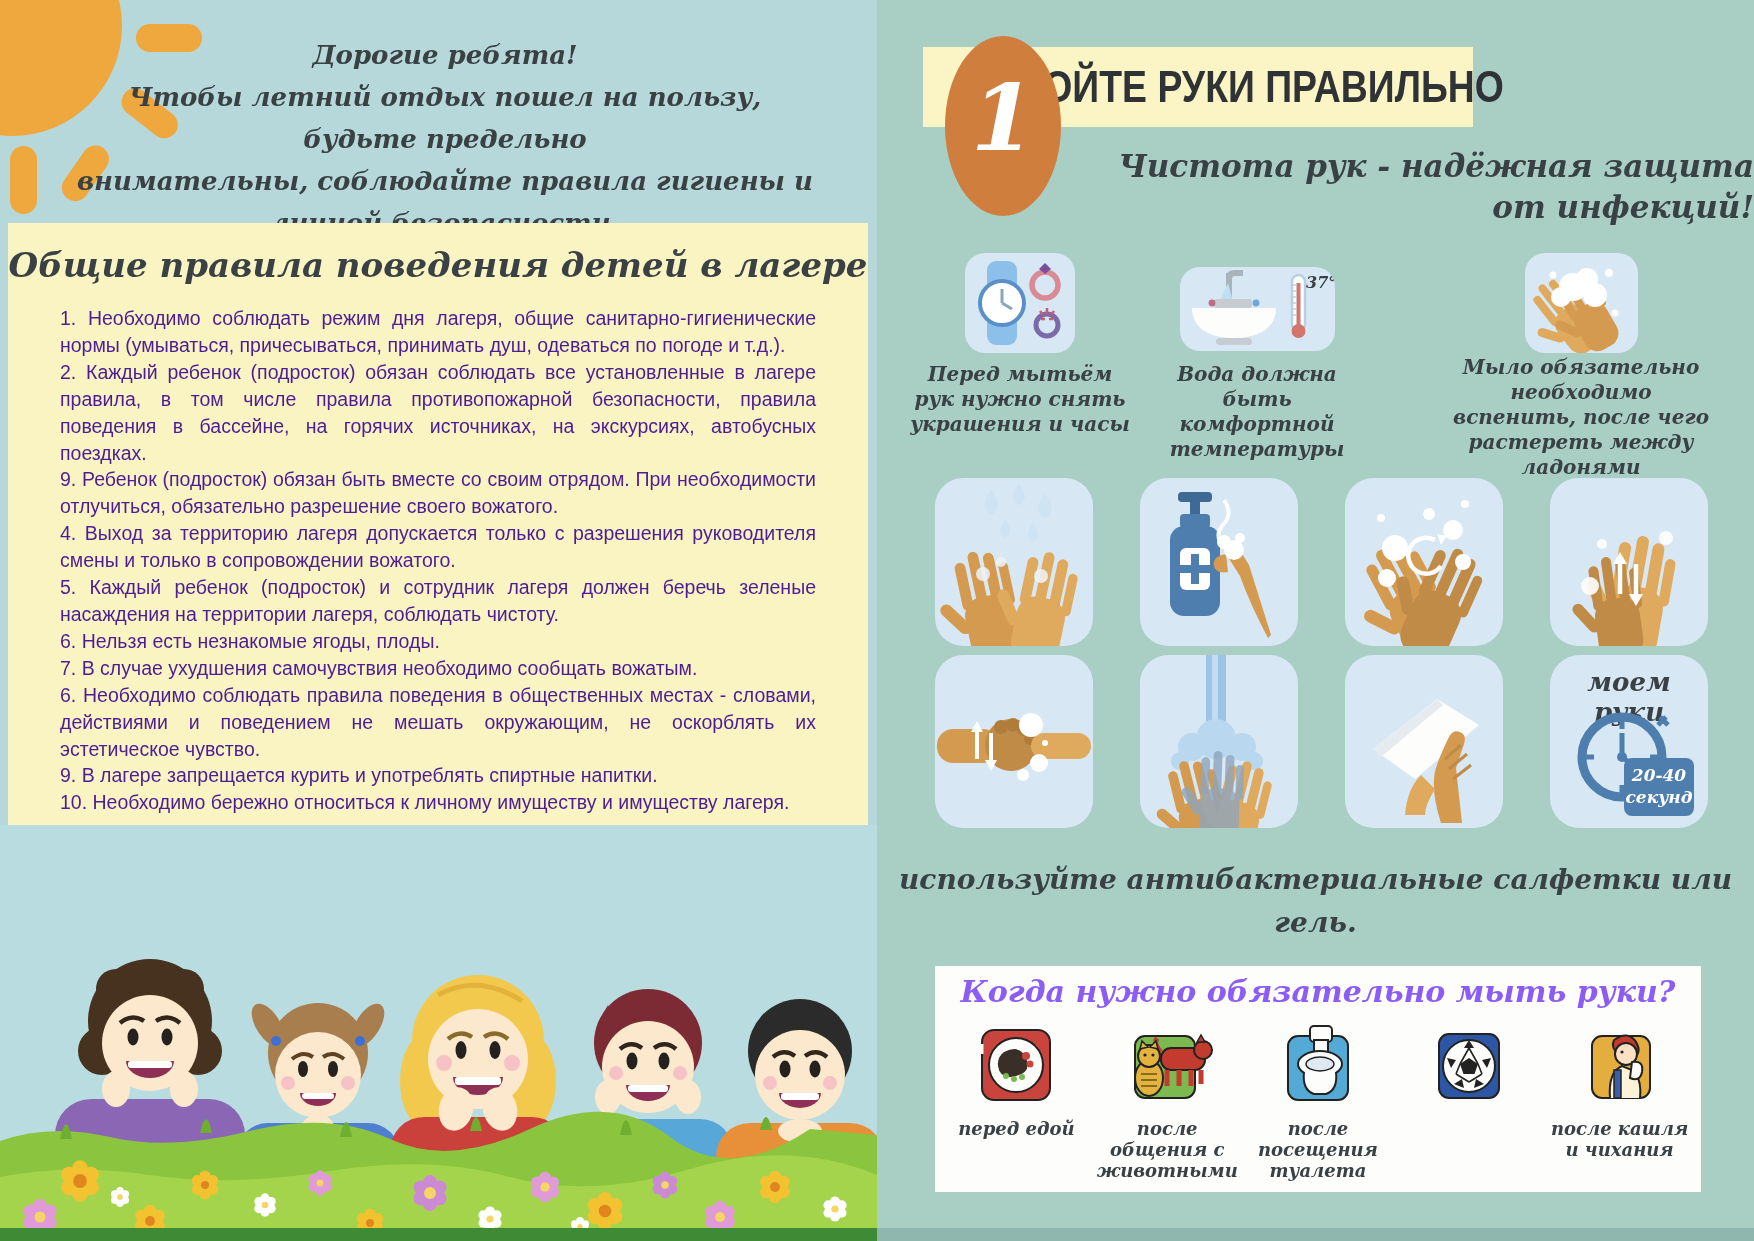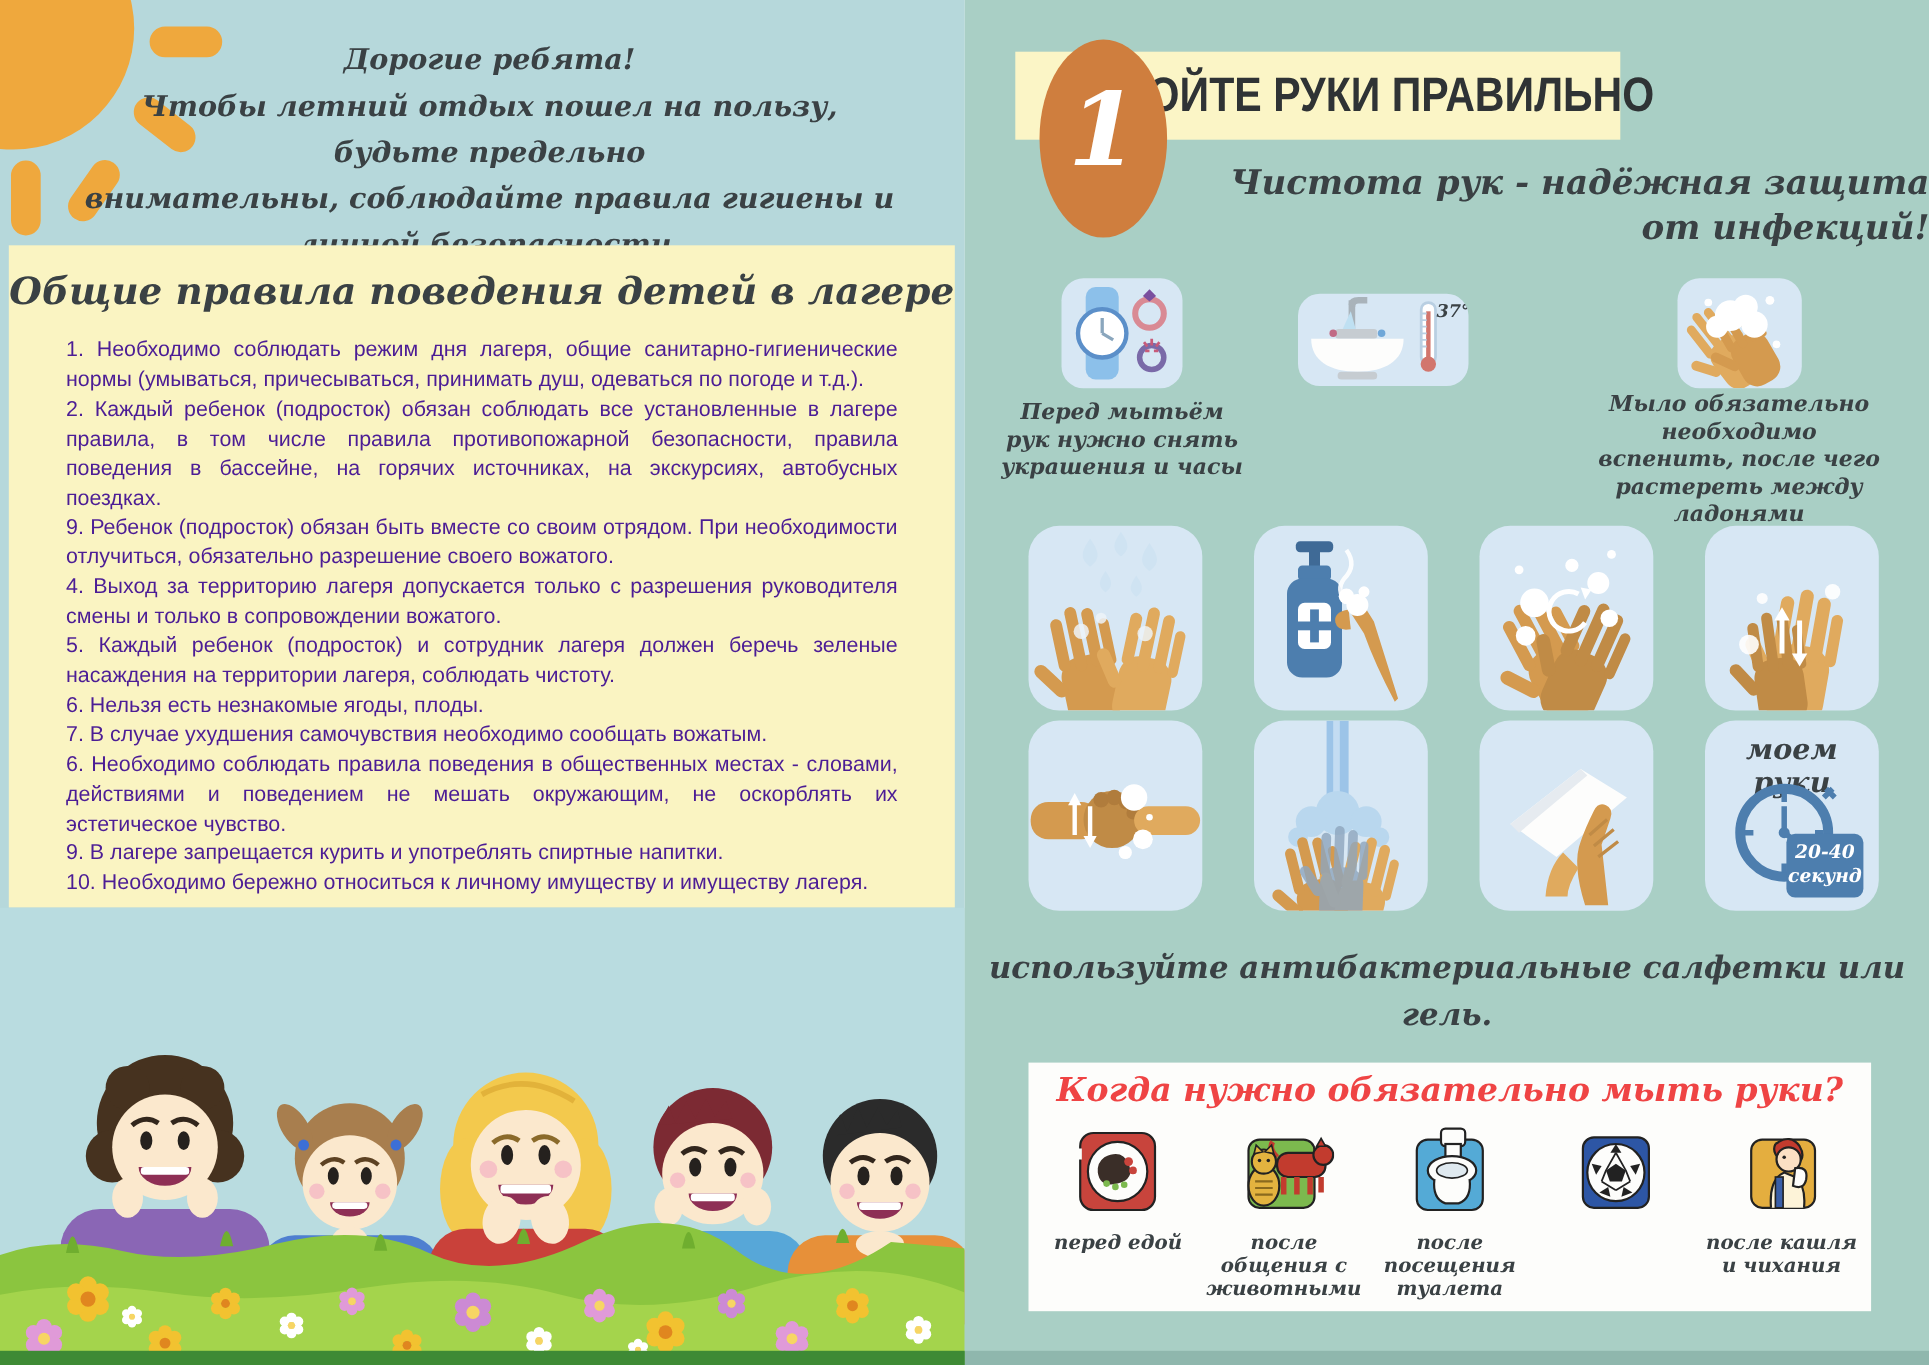--- a/index.html
+++ b/index.html
@@ -23,21 +23,21 @@
   .subtitle{position:absolute;left:0;top:146px;width:877px;text-align:right;font-size:31px;line-height:1.32;}
   .tile{position:absolute;background:#d7e7f4;border-radius:20px;overflow:hidden;}
   .tile.big{border-radius:28px;}
   .cap{position:absolute;text-align:center;font-size:20px;line-height:1.25;}
   .temp-label{position:absolute;font-size:16px;z-index:2;}
   .timer-tile{position:absolute;background:#d7e7f4;border-radius:28px;}
   .timer-title{position:absolute;left:0;top:12px;width:100%;text-align:center;font-size:26px;}
   .timer-badge{position:absolute;right:14px;bottom:12px;width:70px;height:58px;background:#4d7eae;border-radius:8px;text-align:center;color:#fff;font-family:"DejaVu Serif",serif;font-style:italic;font-weight:bold;font-size:17px;line-height:1.3;padding-top:6px;box-sizing:border-box;}
   .note{position:absolute;left:0;top:858px;width:877px;text-align:center;font-size:28px;line-height:1.55;}
   .when-box{position:absolute;left:58px;top:966px;width:766px;height:226px;background:#fdfdfb;}
-  .when-title{position:absolute;left:0;top:8px;width:100%;text-align:center;font-size:30px;color:#ef4444;}
+  .when-title{position:absolute;left:0;top:8px;width:100%;text-align:center;font-size:30px;color:#8b5cf6;}
   .when-row{position:absolute;left:6px;top:56px;width:754px;display:flex;}
   .when-cell{width:20%;text-align:center;}
   .when-cell .wicon{display:inline-block;width:92px;height:86px;}
   .when-cap{font-family:"DejaVu Serif",serif;font-style:italic;font-weight:bold;font-size:18px;line-height:1.18;color:#3a4144;margin-top:6px;}
   .strip-left{position:absolute;left:0;bottom:0;width:877px;height:13px;background:#3e8a35;}
   .strip-right{position:absolute;left:0;bottom:0;width:877px;height:13px;background:#8fb7ad;}
   svg{display:block;}
 </style>
 </head>
 <body>
@@ -327,20 +327,21 @@
         <path d="M12,41 h84 c0,20 -17,30 -42,30 S12,61 12,41 Z" fill="#fdfdfc"></path>
         <rect x="36" y="71" width="36" height="7" rx="3.5" fill="#c6ccd1"></rect>
         <rect x="112" y="8" width="13" height="56" rx="6.5" fill="#fff" stroke="#b9cfe2" stroke-width="2.5"></rect>
         <rect x="116.5" y="16" width="4" height="44" fill="#d2766d"></rect>
         <circle cx="118.5" cy="64" r="7" fill="#d2766d"></circle>
         <g stroke="#b9cfe2" stroke-width="1.6">
             <path d="M112,18 h5 M112,24 h5 M112,30 h5 M112,36 h5 M112,42 h5 M112,48 h5"></path>
           </g>
       </svg>
     </div>
+    <div class="cap script" style="left:265px;top:362px;width:230px;">Вода должна быть комфортной температуры</div>
 
     <div class="tile" style="left:648px;top:253px;width:113px;height:100px;">
       <svg viewBox="0 0 113 100" width="113" height="100">
         <use href="#hand" fill="#e0aa5e" transform="translate(42,62) rotate(-38)"></use>
         <use href="#hand" fill="#d49a4f" transform="translate(62,58) rotate(-30)"></use>
         <g fill="#fff">
             <circle cx="48" cy="34" r="14"></circle>
             <circle cx="62" cy="26" r="11"></circle>
             <circle cx="36" cy="44" r="10"></circle>
             <circle cx="70" cy="42" r="12"></circle>
@@ -475,21 +476,21 @@
       <svg viewBox="0 0 158 173" width="158" height="173">
         <path d="M28,94 L92,44 L134,70 L70,124 Z" fill="#fdfdfc"></path>
         <path d="M28,94 L92,44 L98,50 L36,102 Z" fill="#e6ebf0"></path>
         <path d="M96,168 q-12,-38 -4,-58 q4,-12 12,-28 q4,-8 11,-5 q7,3 4,12 l-8,24 6,55 z" fill="#d49a4f"></path>
         <g stroke="#c08b46" stroke-width="3">
             <path d="M100,104 l16,-14 M104,114 l18,-15 M108,124 l18,-14"></path>
           </g>
         <path d="M60,160 q2,-26 16,-40 l14,14 q-10,16 -10,26 z" fill="#e0aa5e"></path>
       </svg>
     </div>
-    <div class="timer-tile" style="left:673px;top:655px;width:158px;height:173px;">
+    <div class="timer-tile" style="left:673px;top:655px;width:158px;height:173px;border-radius:30px;">
       <div class="timer-title script">моем руки</div>
       <svg viewBox="0 0 158 120" width="158" height="120" style="position:absolute;left:0;top:44px;">
         <circle cx="72" cy="58" r="40" fill="none" stroke="#4d7eae" stroke-width="9"></circle>
         <g stroke="#4d7eae" stroke-width="5">
             <path d="M72,22 v8 M72,86 v8 M36,58 h8 M100,58 h8"></path>
           </g>
         <path d="M72,58 L72,34 M72,58 L88,70" stroke="#4d7eae" stroke-width="5" fill="none"></path>
         <circle cx="72" cy="58" r="5" fill="#4d7eae"></circle>
         <path d="M108,26 l8,-8 M110,18 l8,8" stroke="#4d7eae" stroke-width="5"></path>
       </svg>

